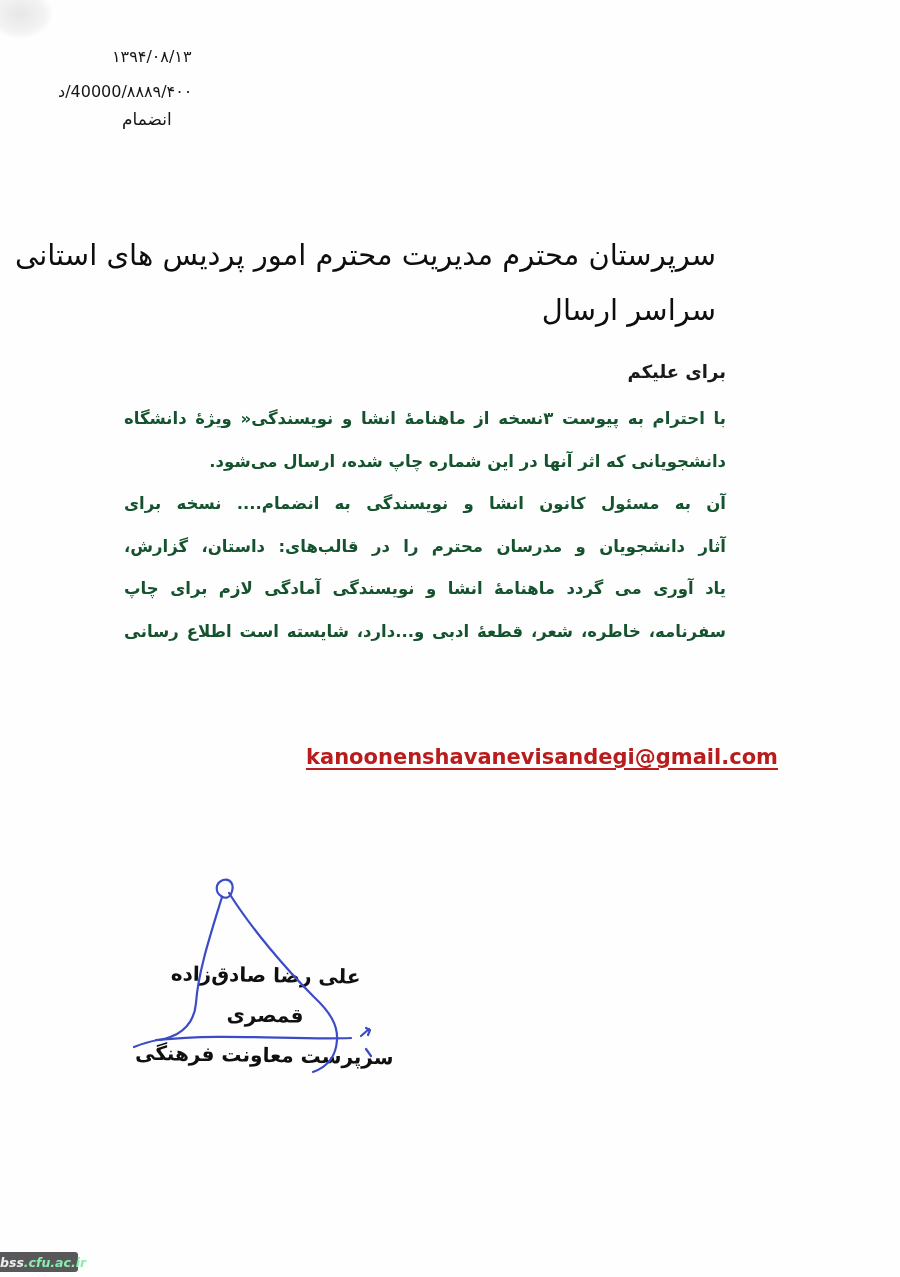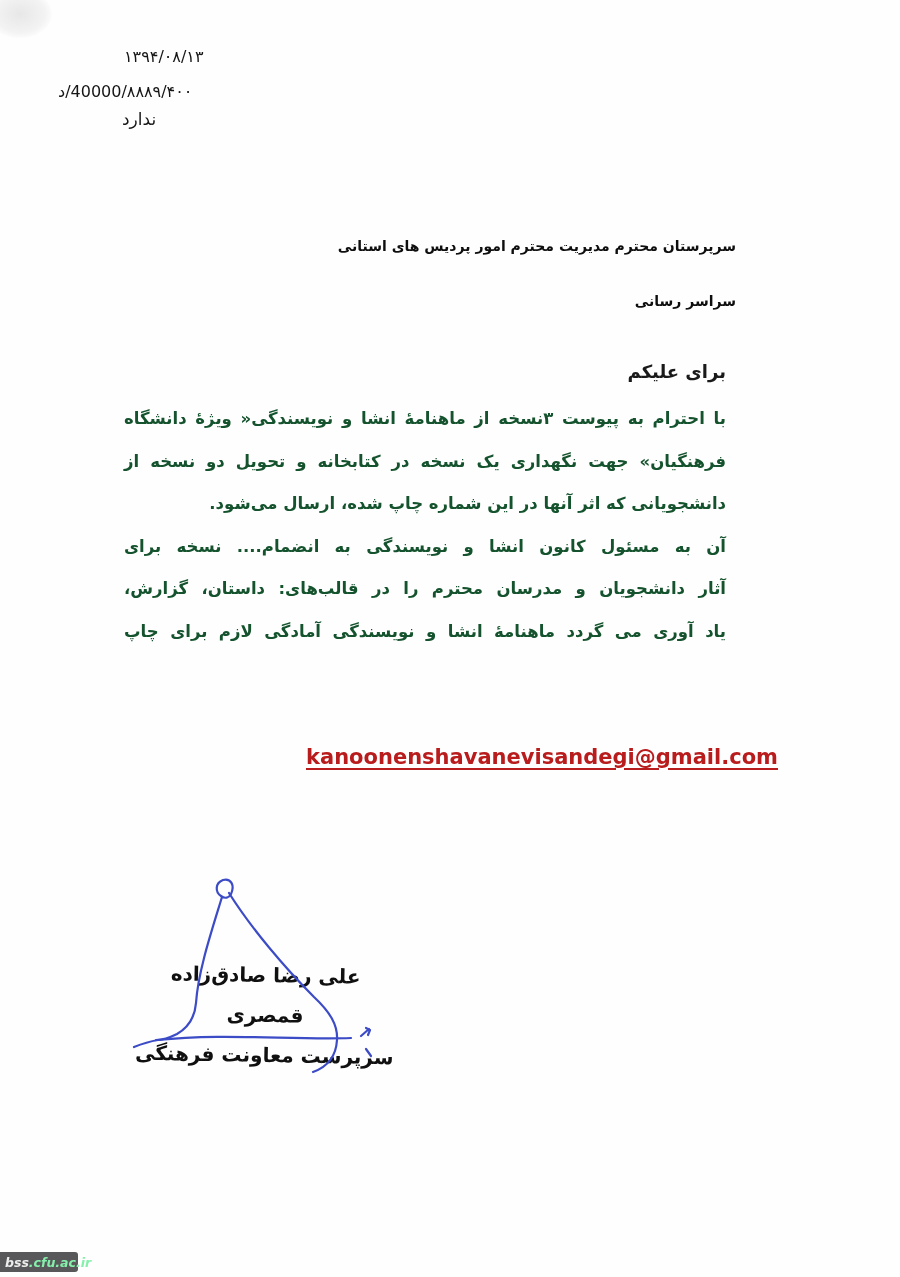--- a/index.html
+++ b/index.html
@@ -13,26 +13,26 @@
   }
   .abs{position:absolute;}
   
   .smudge{
     left:-12px;top:-10px;width:64px;height:48px;
     background:radial-gradient(ellipse at center,#e7e7e7 0%,#f3f3f3 55%,rgba(255,255,255,0) 75%);
     border-radius:50%;
   }
   
   .meta-line{direction:rtl;white-space:nowrap;font-size:16px;color:#151515;}
-  .meta-date{left:112px;top:47px;margin-left:12px;}
+  .meta-date{left:112px;top:47px;}
   .meta-number{left:58px;top:82px;}
   .meta-attach{left:122px;top:109px;font-size:17px;}
   
-  .recipient{right:164px;text-align:right;direction:rtl;white-space:nowrap;
-    font-weight:700;font-size:14px;color:#0e0e0e;}
+  .recipient{right:184px;text-align:right;direction:rtl;white-space:nowrap;
+    font-weight:400;font-size:29px;color:#0e0e0e;}
   .recipient.l1{top:238px;}
   .recipient.l2{top:293px;}
   
   .greeting{right:174px;top:361px;direction:rtl;white-space:nowrap;
     font-weight:700;font-size:18px;}
   
   .body-block{left:124px;top:398px;width:602px;direction:rtl;}
   .bline{
     text-align:justify;text-align-last:justify;
     font-size:16.5px;font-weight:700;line-height:42.6px;
@@ -54,50 +54,50 @@
     direction:rtl;text-align:center;
     font-weight:700;font-size:20px;line-height:40px;color:#101010;
     transform:rotate(1deg);
   }
   
   .ink{left:0;top:0;width:900px;height:1277px;pointer-events:none;}
   
   .badge{
     left:0;top:1252px;width:78px;height:20px;
     background:#58585a;border-radius:0 3px 3px 0;
-    display:flex;align-items:center;padding-left:5px;box-sizing:border-box;
+    display:flex;align-items:center;box-sizing:border-box;
     font-style:italic;font-weight:700;font-size:12.5px;
     font-family:"DejaVu Sans",sans-serif;white-space:nowrap;
   }
   .badge .p1{color:#ededed;}
   .badge .p2{color:#86efac;}
 </style>
 </head>
 <body>
 
 <div class="page">
 
   <div class="abs smudge"></div>
 
   <div class="abs meta-line meta-date">۱۳۹۴/۰۸/۱۳</div>
   <div class="abs meta-line meta-number">40000/۸۸۸۹/۴۰۰/د</div>
-  <div class="abs meta-line meta-attach">ندارد</div>
+  <div class="abs meta-line meta-attach">انضمام</div>
 
   <div class="abs recipient l1">سرپرستان محترم مدیریت محترم  امور پردیس های استانی</div>
-  <div class="abs recipient l2">سراسر رسانی</div>
+  <div class="abs recipient l2">سراسر ارسال</div>
 
   <div class="abs greeting">برای علیکم</div>
 
   <div class="abs body-block">
     <div class="bline">با احترام به پیوست ۳نسخه از ماهنامهٔ انشا و نویسندگی« ویژهٔ دانشگاه</div>
-    <div class="bline">فرهنگیان» جهت نگهداری یک نسخه در کتابخانه و تحویل دو نسخه از</div>
     <div class="bline para-end">دانشجویانی که اثر آنها در این شماره چاپ شده، ارسال می‌شود.</div>
     <div class="bline">آن به مسئول کانون انشا و نویسندگی به انضمام.... نسخه برای</div>
     <div class="bline">آثار دانشجویان و مدرسان محترم را در قالب‌های: داستان، گزارش،</div>
     <div class="bline">یاد آوری می گردد ماهنامهٔ انشا و نویسندگی آمادگی لازم برای چاپ</div>
+    <div class="bline">سفرنامه، خاطره، شعر، قطعهٔ ادبی و...دارد، شایسته است اطلاع رسانی</div>
   </div>
 
   <div class="abs email-wrap">
     <span class="email-link">kanoonenshavanevisandegi@gmail.com</span>
   </div>
 
   <div class="abs signatory">
     <div>علی رضا صادق‌زاده قمصری</div>
     <div>سرپرست معاونت فرهنگی</div>
   </div>

